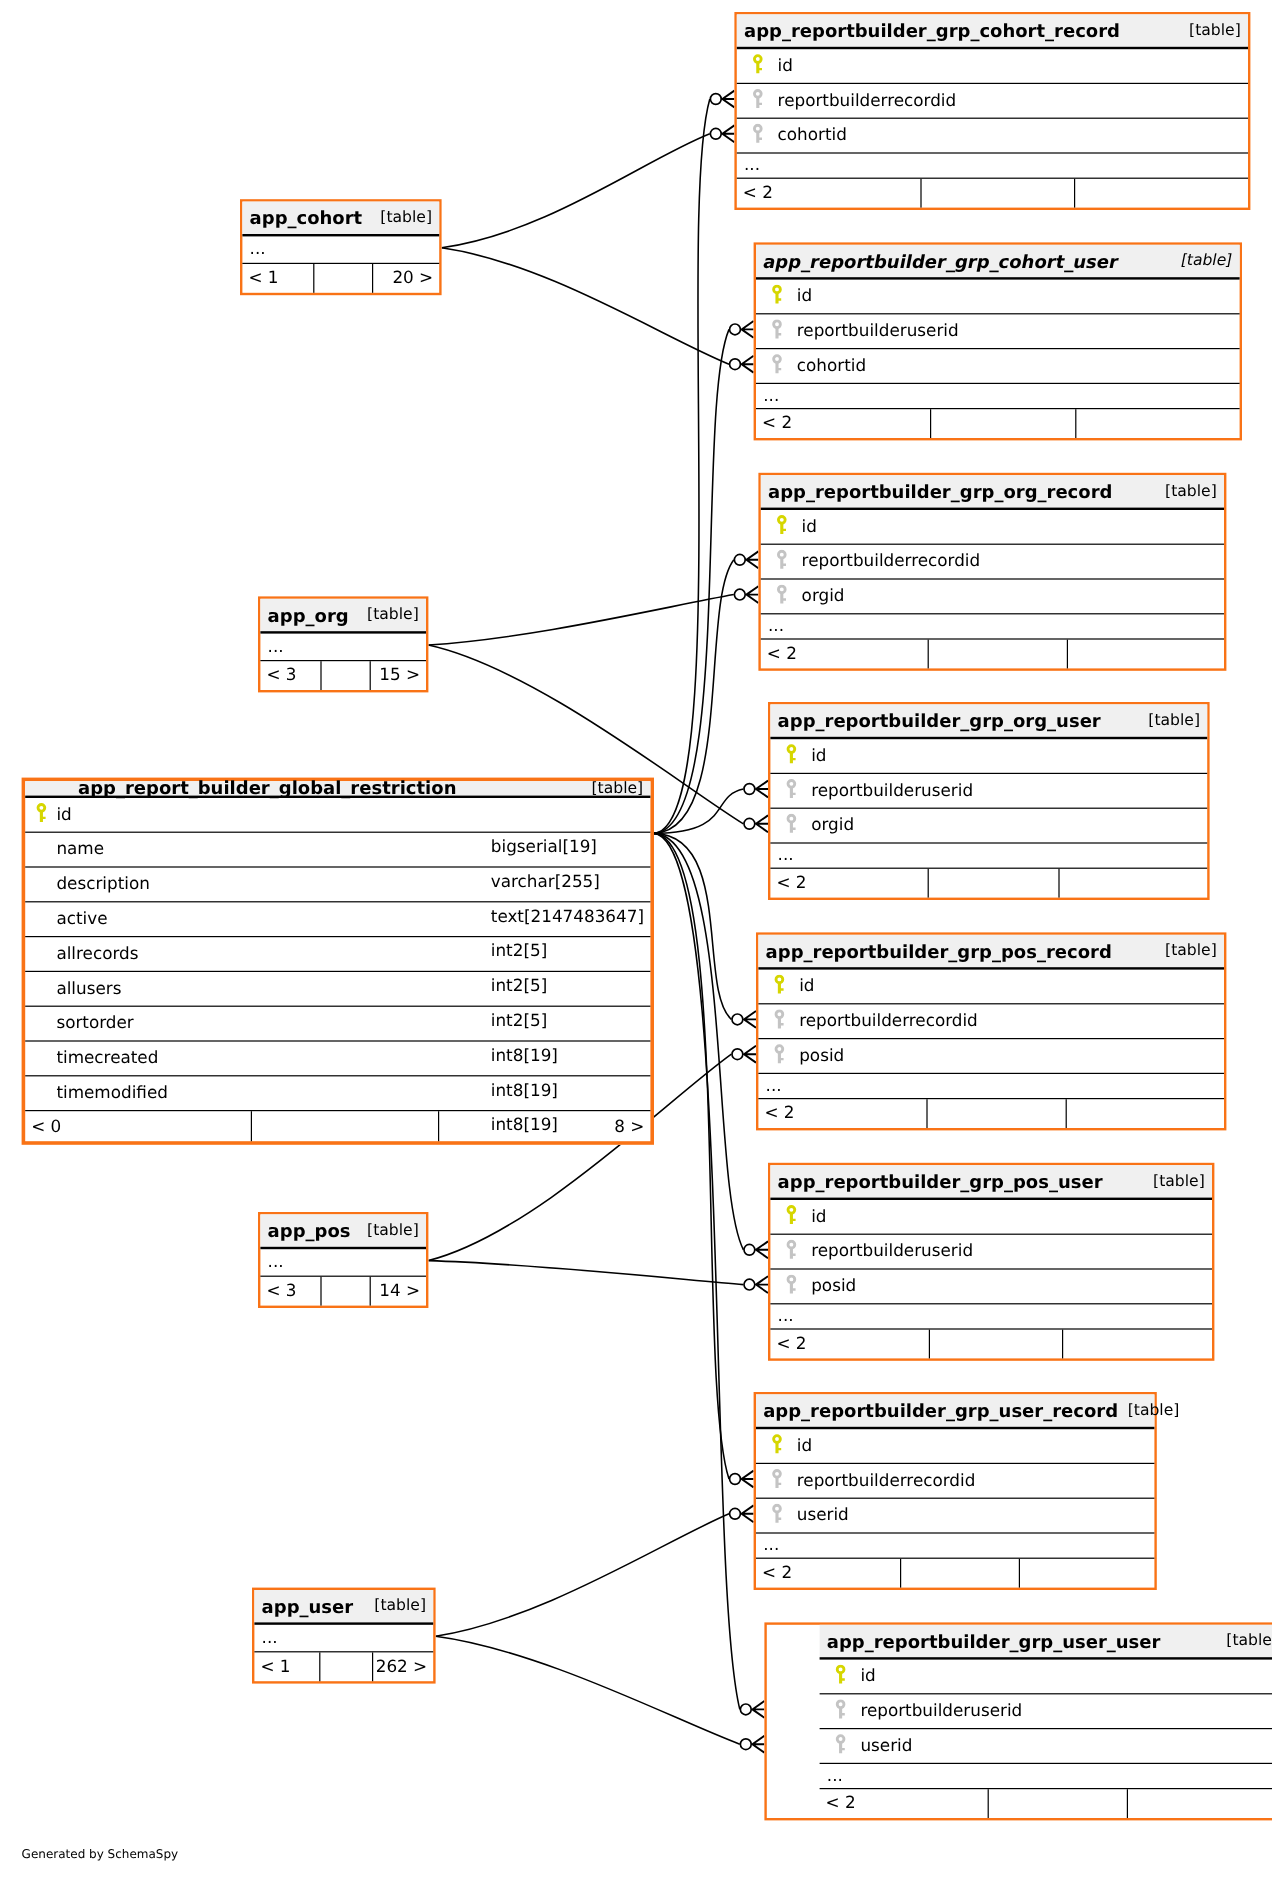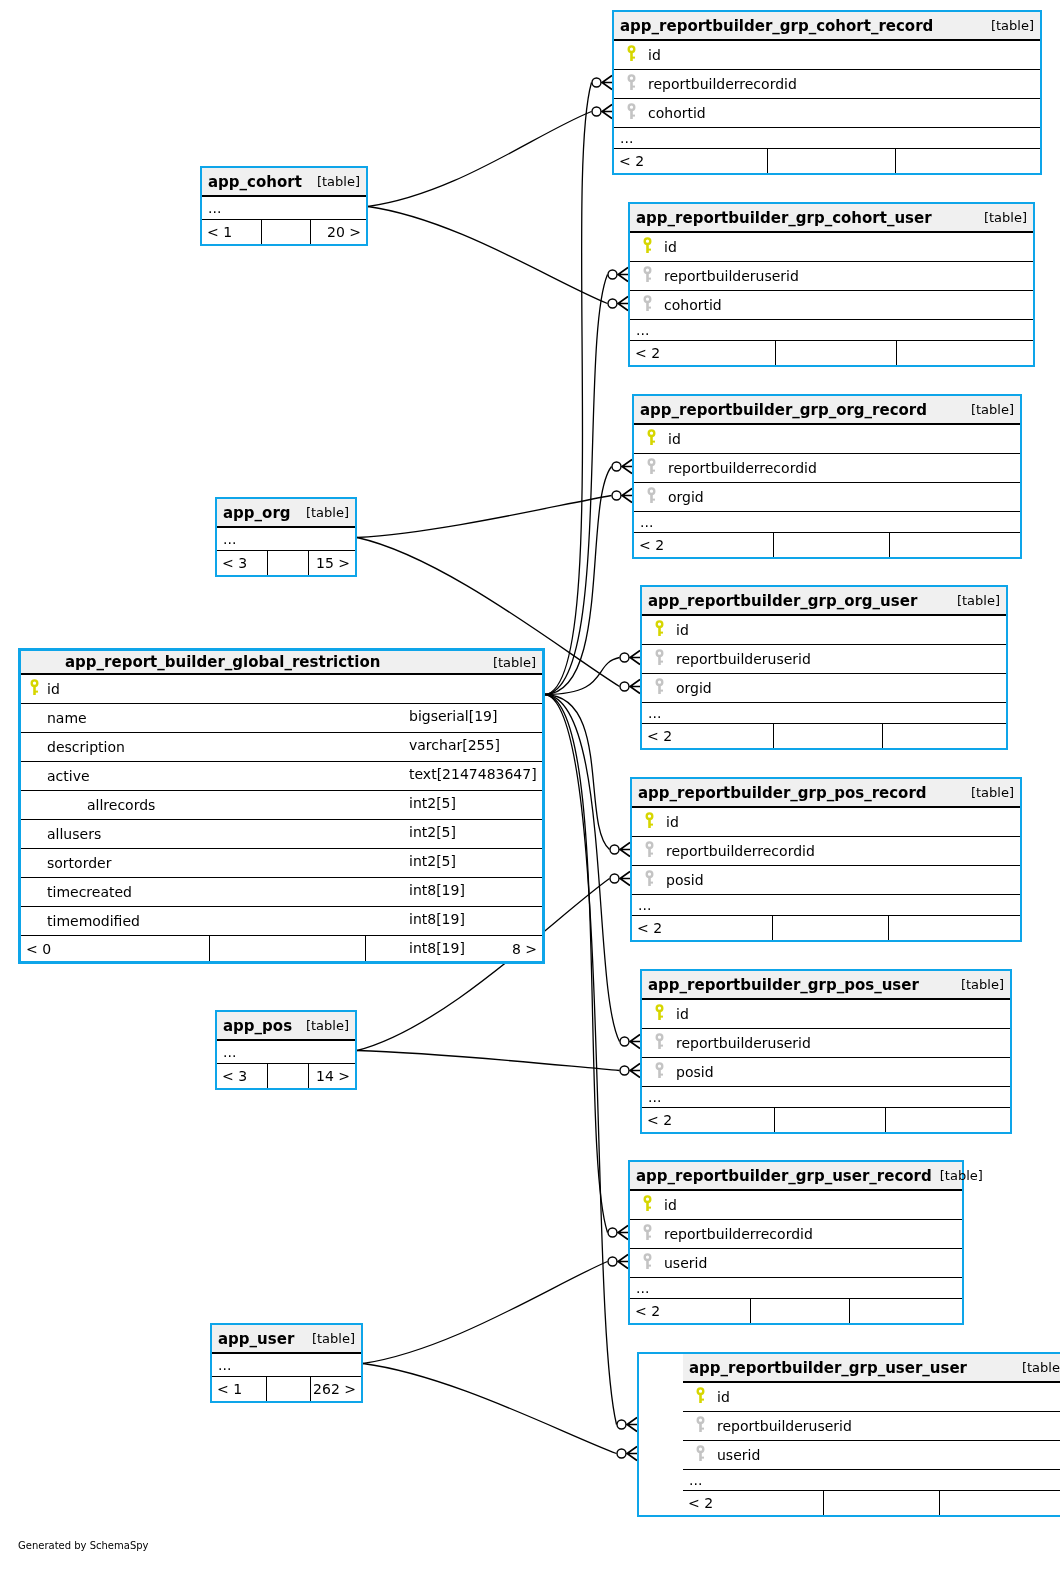--- a/index.html
+++ b/index.html
@@ -2,21 +2,21 @@
 <html><head>
 <meta charset="utf-8">
 <style>
   html,body{margin:0;padding:0;}
   body{
     width:1060px;height:1584px;position:relative;background:#ffffff;
     font-family:"DejaVu Sans","Liberation Sans",sans-serif;color:#000;
   }
   #connector-layer{position:absolute;left:0;top:0;z-index:0;}
   .table-node{
-    position:absolute;background:#ffffff;border:2px solid #0ea5e9;
+    position:absolute;background:#ffffff;border:2px solid #f97316;
     box-sizing:border-box;z-index:1;
   }
   .table-node.main{border-width:3px;}
   .tbl-header{
     background:#f0f0f0;border-bottom:2px solid #000;
     display:flex;justify-content:space-between;align-items:center;
     padding:0 6px;box-sizing:border-box;white-space:nowrap;
   }
   .tbl-title{font-weight:bold;font-size:15px;}
   .tbl-tag{font-size:13px;font-weight:normal;margin-left:8px;}
@@ -179,21 +179,21 @@
         <span class="tbl-tag">[table]</span>
       </div>
       <div class="dots-row" style="height: 23px;">...</div>
       <div class="tbl-footer" style="height: 24px;">
         <div class="ft-cell ft-left">&lt; 1</div>
         <div class="ft-cell ft-mid"></div>
         <div class="ft-cell ft-right">20 &gt;</div>
       </div>
     </div>
     <div class="table-node" style="left: 628px; top: 202px; width: 407px;">
-      <div class="tbl-header" style="height: 29px;">
+      <div class="tbl-header" style="height: 29px; font-style: italic;">
         <span class="tbl-title">app_reportbuilder_grp_cohort_user</span>
         <span class="tbl-tag">[table]</span>
       </div>
       <div class="col-row" style="height: 29px;">
         <span class="key-slot">
           <span><svg width="11" height="17" viewBox="0 0 11 17">
               <circle cx="5.5" cy="4.2" r="2.8" fill="none" stroke="#d6d600" stroke-width="2.4"></circle>
               <line x1="5.5" y1="7" x2="5.5" y2="16" stroke="#d6d600" stroke-width="2.6"></line>
               <line x1="5.5" y1="12.6" x2="9" y2="12.6" stroke="#d6d600" stroke-width="2"></line>
             </svg></span>
@@ -317,21 +317,21 @@
         <span class="col-name">orgid</span>
       </div>
       <div class="dots-row" style="height: 21px;">...</div>
       <div class="tbl-footer" style="height: 24px;">
         <div class="ft-cell ft-left">&lt; 2</div>
         <div class="ft-cell ft-mid"></div>
         <div class="ft-cell ft-right"></div>
       </div>
     </div>
     <div class="table-node main" style="left: 18px; top: 648px; width: 527px;">
-      <div class="tbl-header" style="height: 24px; padding-left: 44px;">
+      <div class="tbl-header" style="height: 14px; padding-left: 44px;">
         <span class="tbl-title">app_report_builder_global_restriction</span>
         <span class="tbl-tag">[table]</span>
       </div>
       <div class="col-row" style="height: 29px;">
         <span class="key-slot narrow">
           <span><svg width="11" height="17" viewBox="0 0 11 17">
               <circle cx="5.5" cy="4.2" r="2.8" fill="none" stroke="#d6d600" stroke-width="2.4"></circle>
               <line x1="5.5" y1="7" x2="5.5" y2="16" stroke="#d6d600" stroke-width="2.6"></line>
               <line x1="5.5" y1="12.6" x2="9" y2="12.6" stroke="#d6d600" stroke-width="2"></line>
             </svg></span>
@@ -347,21 +347,21 @@
       <div class="col-row" style="height: 29px;">
         <span class="key-slot narrow"></span>
         <span class="col-name">description</span>
         <span class="col-type">text[2147483647]</span>
       </div>
       <div class="col-row" style="height: 29px;">
         <span class="key-slot narrow"></span>
         <span class="col-name">active</span>
         <span class="col-type">int2[5]</span>
       </div>
-      <div class="col-row" style="height: 29px; padding-left: 40px;">
+      <div class="col-row" style="height: 29px;">
         <span class="key-slot narrow"></span>
         <span class="col-name">allrecords</span>
         <span class="col-type">int2[5]</span>
       </div>
       <div class="col-row" style="height: 29px;">
         <span class="key-slot narrow"></span>
         <span class="col-name">allusers</span>
         <span class="col-type">int2[5]</span>
       </div>
       <div class="col-row" style="height: 29px;">

